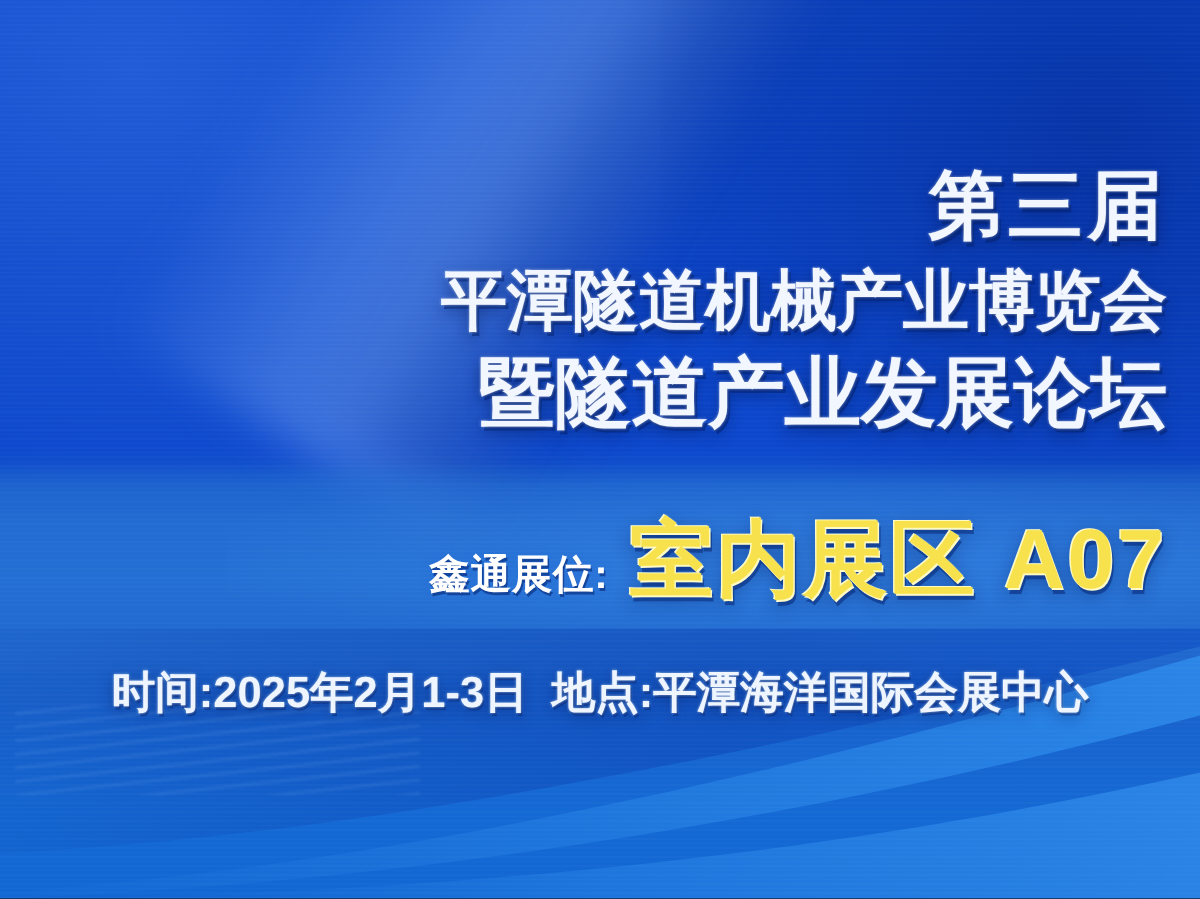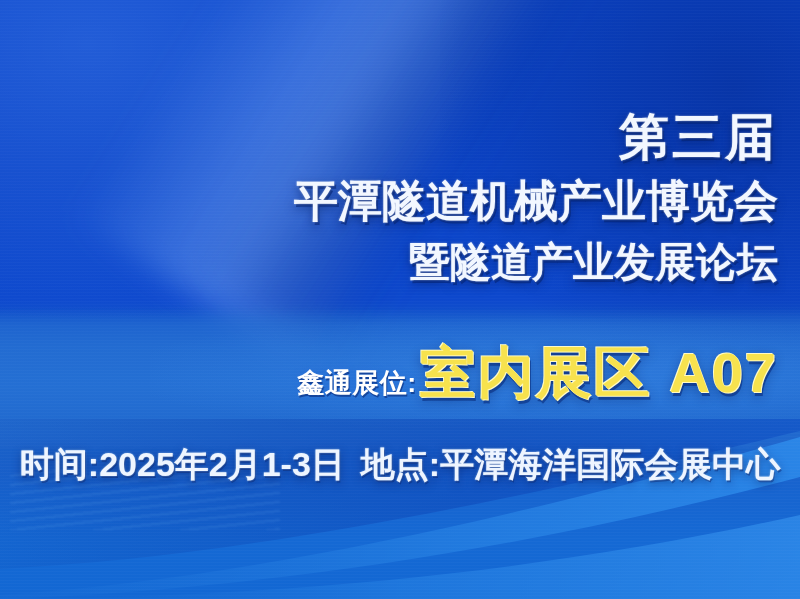--- a/index.html
+++ b/index.html
@@ -118,29 +118,29 @@
     font-weight: 700;
     letter-spacing: 1px;
     white-space: nowrap;
     text-shadow:
       0 0 2px rgba(255,255,255,0.55),
       2px 3px 0 rgba(3,32,110,0.55),
       0 4px 10px rgba(2,24,90,0.55);
   }
   #line1 { top: 108px; font-size: 50px; line-height: 58px; letter-spacing: 3px; }
   #line2 { top: 172px; font-size: 44px; line-height: 58px; letter-spacing: 0px; }
-  #line3 { top: 233px; font-size: 41px; line-height: 58px; letter-spacing: 0px; }
+  #line3 { top: 233px; font-size: 51px; line-height: 58px; letter-spacing: 0px; }
 
   .booth-row {
     position: absolute;
     right: 22px;
     top: 336px;
     display: flex;
     align-items: baseline;
-    gap: 3px;
+    gap: 14px;
     white-space: nowrap;
     justify-content: flex-end;
   }
   .booth-label {
     color: #ffffff;
     font-size: 27px;
     font-weight: 700;
     letter-spacing: 0.5px;
     text-shadow: 1px 2px 0 rgba(3,32,110,0.55), 0 0 6px rgba(40,110,215,0.8);
   }
@@ -156,21 +156,21 @@
       2px 4px 0 rgba(3,32,110,0.50),
       0 4px 12px rgba(2,24,90,0.45);
   }
 
   .footer-line {
     position: absolute;
     left: 0; right: 0;
     top: 442px;
     text-align: center;
     color: #eef5ff;
-    font-size: 34px;
+    font-size: 29px;
     font-weight: 700;
     letter-spacing: 0px;
     white-space: nowrap;
     text-shadow:
       0 0 2px rgba(210,235,255,0.7),
       1px 2px 0 rgba(3,32,110,0.50),
       0 3px 9px rgba(2,24,90,0.5);
   }
   .footer-gap { display: inline-block; width: 16px; }
 </style>

